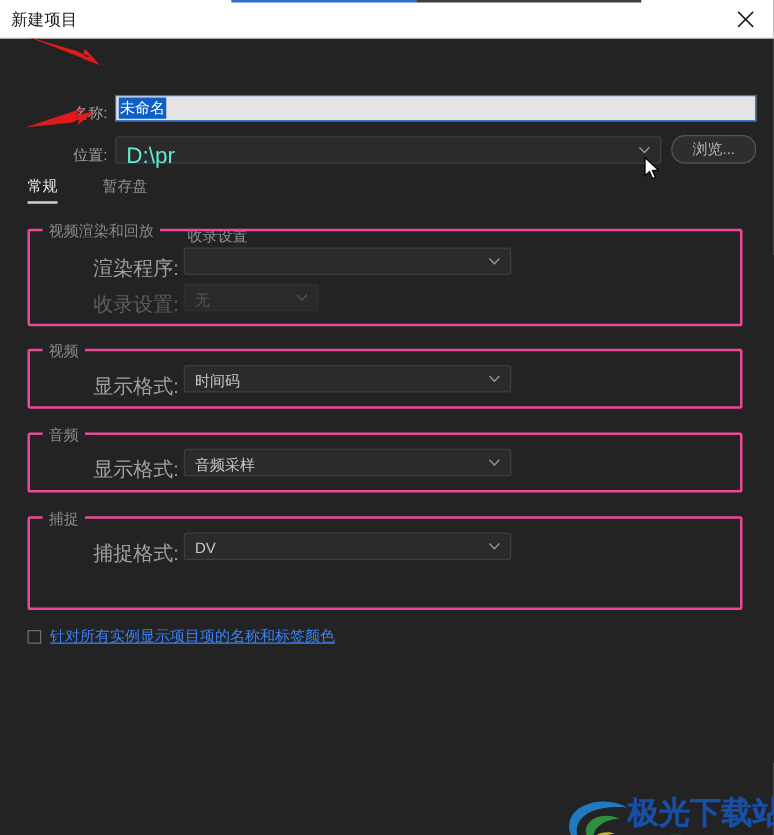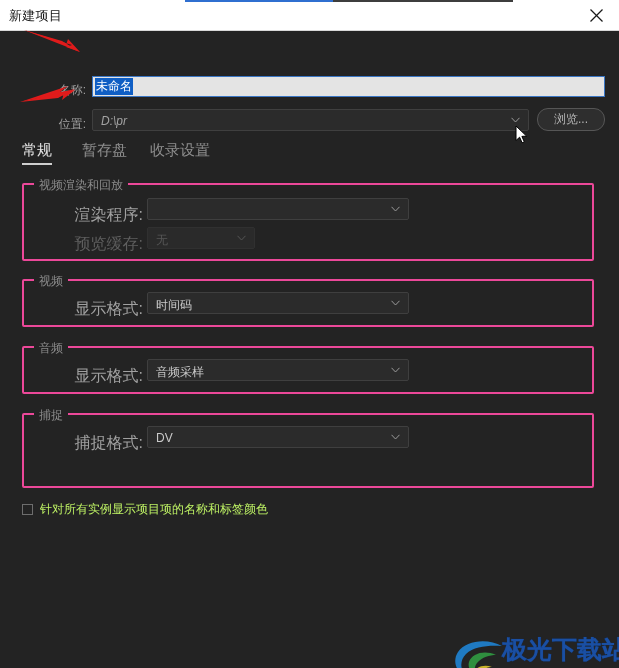--- a/index.html
+++ b/index.html
@@ -127,23 +127,22 @@
     background: #2b2b2b;
     border: 1px solid #3f3f3f;
     border-radius: 2px;
     box-sizing: border-box;
     cursor: pointer;
   }
   #loc-combo .combo-text {
     position: absolute;
     left: 8px;
     top: 4px;
-    font-size: 12px;
-    color: #a3a3a3;
-    font-style: italic;
+    font-size: 18px;
+    color: #5eead4;
   }
   .combo-arrow {
     position: absolute;
     right: 8px;
     top: 7px;
     width: 9px;
     height: 6px;
   }
   #browse-btn {
     position: absolute;
@@ -166,21 +165,21 @@
   
   #tabs {
     position: absolute;
     left: 22px;
     top: 110px;
     height: 24px;
   }
   .tab {
     position: absolute;
     top: 0;
-    font-size: 15px;
+    font-size: 12px;
     color: #8e8e8e;
     cursor: pointer;
     white-space: nowrap;
   }
   .tab.active { color: #e3e3e3; }
   .tab.active::after {
     content: "";
     position: absolute;
     left: 0;
     bottom: -5px;
@@ -250,22 +249,23 @@
   #checkbox-box {
     width: 11px;
     height: 11px;
     border: 1px solid #6d6d6d;
     background: #232323;
     box-sizing: border-box;
     margin-right: 7px;
   }
   #checkbox-label {
     font-size: 12px;
-    color: #bef264;
-    white-space: nowrap;
+    color: #3b82f6;
+    white-space: nowrap;
+    text-decoration: underline;
   }
 
   
   .arrow { position: absolute; pointer-events: none; }
 
   
   #watermark {
     position: absolute;
     left: 452px;
     top: 596px;
@@ -332,38 +332,38 @@
       <span class="combo-text">D:\pr</span>
       <svg class="combo-arrow" viewBox="0 0 9 6">
         <polyline points="0.5,0.8 4.5,5 8.5,0.8" fill="none" stroke="#9a9a9a" stroke-width="1"></polyline>
       </svg>
     </div>
     <div id="browse-btn">浏览...</div>
 
     <div id="tabs">
       <div class="tab active" style="left:0px;">常规</div>
       <div class="tab" style="left:60px;">暂存盘</div>
-      <div class="tab" style="left:128px;">收录设置</div>
+      <div class="tab" style="left:128px;margin-top:40px;">收录设置</div>
     </div>
 
     <div class="group" style="left:22px; top:152px; width:572px; height:78px;">
       <span class="group-title">视频渲染和回放</span>
     </div>
     <div class="row-label" style="left:46px; top:144px; width:0;"></div>
 
     <div class="row-label" style="left:44px; top:141px; width:0; height:0;"></div>
 
     <div class="row-label" style="right:auto; left:50px; top:174px; width:93px;">渲染程序:</div>
     <div class="combo" style="left:147px; top:167px; width:262px; height:22px;">
       <svg class="combo-arrow" viewBox="0 0 9 6">
         <polyline points="0.5,0.8 4.5,5 8.5,0.8" fill="none" stroke="#9a9a9a" stroke-width="1"></polyline>
       </svg>
     </div>
 
-    <div class="row-label dim" style="left:50px; top:203px; width:93px;">预览缓存:</div>
+    <div class="row-label dim" style="left:50px; top:203px; width:93px;">收录设置:</div>
     <div class="combo disabled" style="left:147px; top:196px; width:108px; height:22px;">
       <span class="combo-text">无</span>
       <svg class="combo-arrow" viewBox="0 0 9 6">
         <polyline points="0.5,0.8 4.5,5 8.5,0.8" fill="none" stroke="#555" stroke-width="1"></polyline>
       </svg>
     </div>
 
     <div class="group" style="left:22px; top:248px; width:572px; height:48px;">
       <span class="group-title">视频</span>
     </div>

